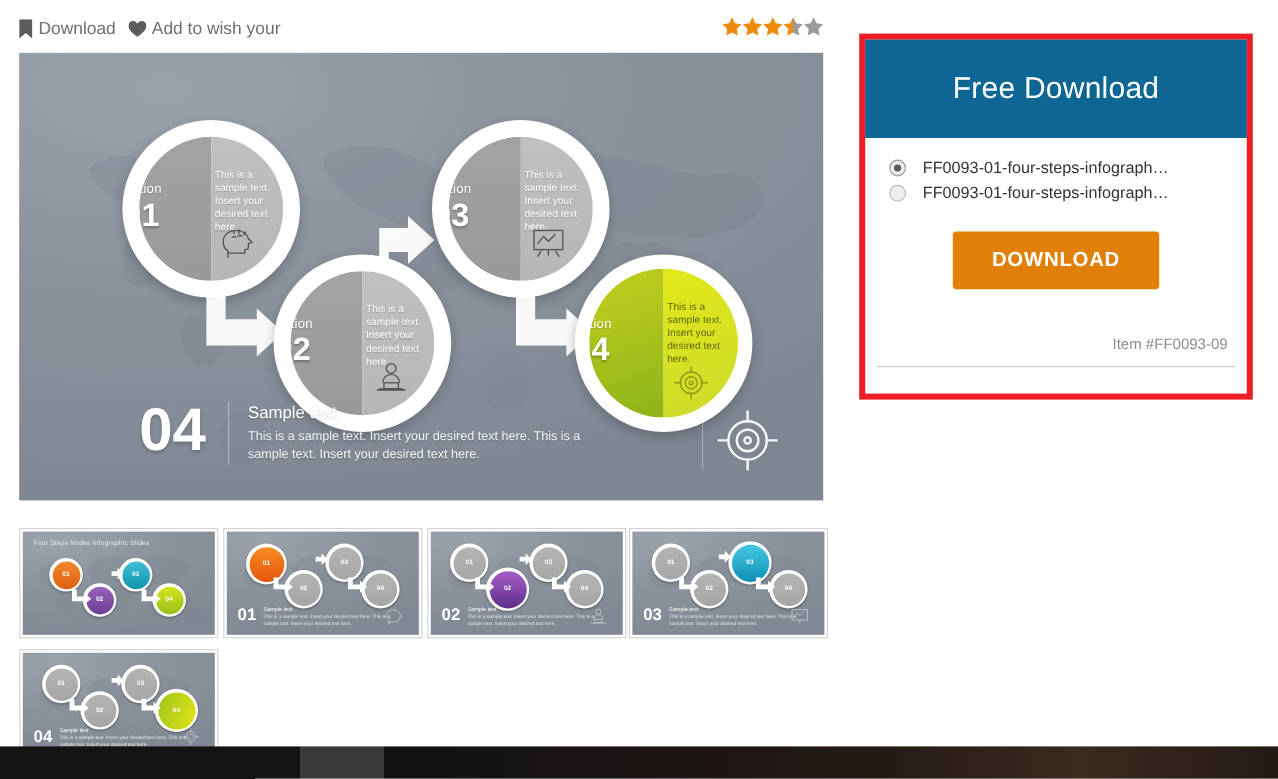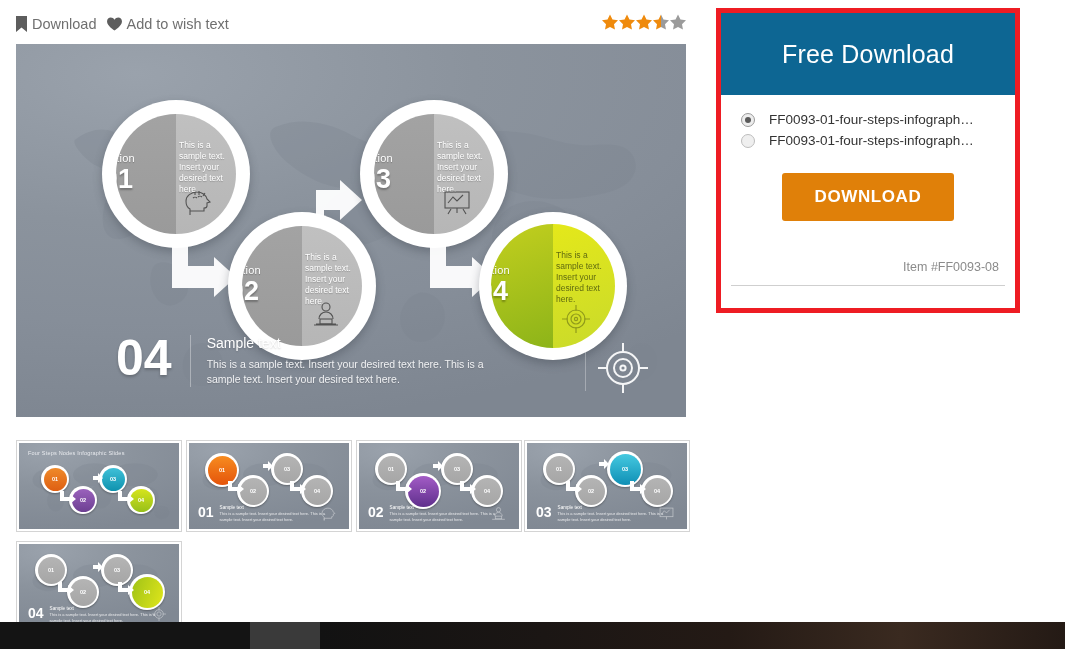--- a/index.html
+++ b/index.html
@@ -103,21 +103,21 @@
   .tarr { position:absolute; color:#fff; }
   .tcap { position:absolute; left:9px; bottom:6px; display:flex; align-items:flex-start; gap:6px; }
   .tcap-n { color:#fff; font-size:14px; font-weight:bold; line-height:1; }
   .tcap-t { color:#e9eaec; font-size:4px; line-height:1.5; max-width:110px; }
   .tcap-h { font-size:4.6px; color:#fff; margin-bottom:1px; }
   .ttitle { position:absolute; left:9px; top:7px; color:#e8eaee; font-size:5.5px; letter-spacing:.2px; }
   .ticon { position:absolute; right:12px; bottom:8px; opacity:.5; }
 
   
   .dl-wrap {
-    position:absolute; left:716px; top:8px; width:304px; height:305px;
+    position:absolute; left:716px; top:28px; width:328px; height:305px;
     border:5px solid #ee1c23; background:#fff;
   }
   .dl-head {
     height:82px; display:flex; align-items:center; justify-content:center;
   }
   .dl-title { color:#fff; font-size:25px; font-weight:normal; letter-spacing:.2px; }
   .dl-body { padding:14px 0 0 0; position:relative; height:213px; }
   .radio-row { display:flex; align-items:center; padding:3px 0 3px 20px; cursor:pointer; }
   .radio {
     width:14px; height:14px; border-radius:50%; border:1px solid #bdbdbd;
@@ -158,21 +158,21 @@
           </svg>
       </span>
       <span>Download</span>
     </a>
     <a class="act-link">
       <span class="ic">
         <svg width="15" height="14" viewBox="0 0 16 15">
             <path d="M8 14.5S0 9.6 0 4.9C0 2.2 1.9.6 4 .6c1.6 0 3.1.9 4 2.3C8.9 1.5 10.4.6 12 .6c2.1 0 4 1.6 4 4.3C16 9.6 8 14.5 8 14.5z" fill="#5d5d5d"></path>
           </svg>
       </span>
-      <span>Add to wish text</span>
+      <span>Add to wish your</span>
     </a>
 
     <div class="stars">
       <svg width="16" height="16" viewBox="0 0 20 19">
           <path d="M10 0l3.1 6.3 6.9 1-5 4.9 1.2 6.8L10 15.8 3.8 19 5 12.2 0 7.3l6.9-1z" fill="#ef8a0c"></path>
         </svg>
       <svg width="16" height="16" viewBox="0 0 20 19">
           <path d="M10 0l3.1 6.3 6.9 1-5 4.9 1.2 6.8L10 15.8 3.8 19 5 12.2 0 7.3l6.9-1z" fill="#ef8a0c"></path>
         </svg>
       <svg width="16" height="16" viewBox="0 0 20 19">
@@ -567,21 +567,21 @@
         <span class="radio-lab">FF0093-01-four-steps-infograph…</span>
       </label>
 
       <label class="radio-row">
         <span class="radio"></span>
         <span class="radio-lab">FF0093-01-four-steps-infograph…</span>
       </label>
 
       <button class="dl-btn" style="background:#e08009;">DOWNLOAD</button>
 
-      <div class="item-no">Item #FF0093-08</div>
+      <div class="item-no">Item #FF0093-09</div>
       <div class="dl-rule"></div>
     </div>
   </div>
 
   <div class="bottom-strip">
     <div class="bs-a"></div>
     <div class="bs-b"></div>
     <div class="bs-c"></div>
   </div>
 

